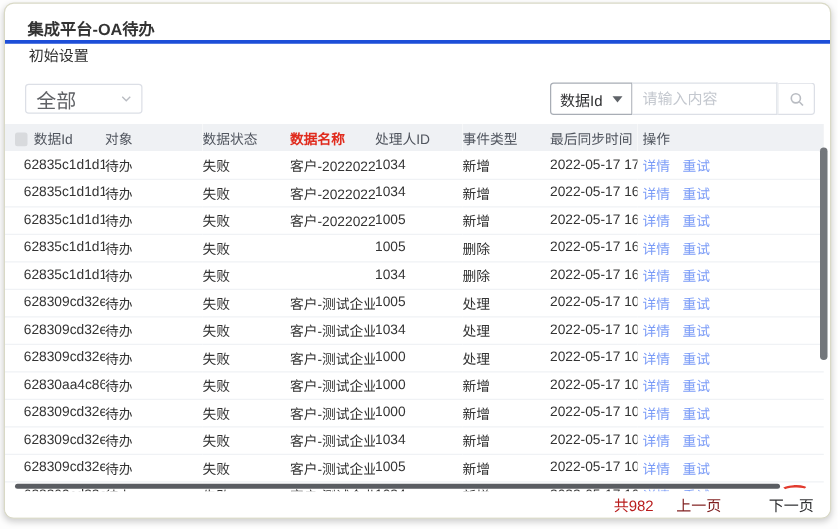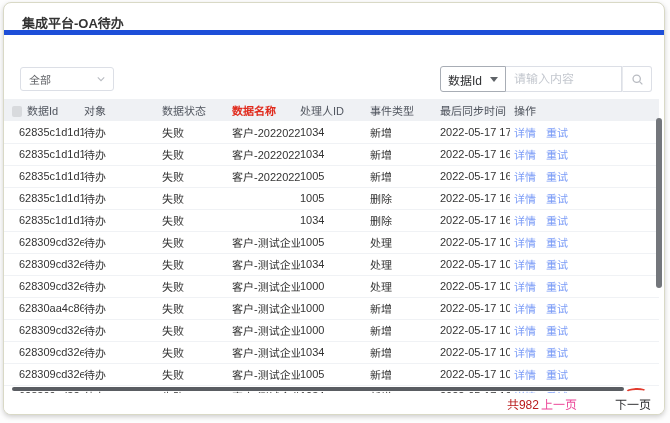--- a/index.html
+++ b/index.html
@@ -2,32 +2,32 @@
 <html lang="zh-CN"><head>
 <meta charset="utf-8">
 <style>
   * { margin:0; padding:0; box-sizing:border-box; }
   html,body { width:670px; height:423px; overflow:hidden; background:#fdfdfd;
     font-family:"Liberation Sans","DejaVu Sans",sans-serif; }
   .window { position:absolute; left:3px; top:2px; width:662px; height:413px;
     background:#fff; border:1px solid #d9d9c6; border-radius:8px;
     box-shadow:0 2px 5px rgba(0,0,0,.18); overflow:hidden; }
   
-  .titlebar { height:32px; padding:10px 0 0 18px; border-bottom:5px solid #1d4ed8; }
+  .titlebar { height:32px; padding:10px 0 0 18px; border-bottom:3px solid #1d4ed8; }
   .title { font-size:13px; font-weight:bold; color:#333; }
   
   .tabs { display:flex; gap:24px; padding:0 0 0 17px; height:24px; align-items:flex-end; }
   .tab { position:relative; font-size:12px; color:#333; padding:4px 2px 7px 2px; cursor:pointer; }
   .tab.active::after { content:""; position:absolute; left:0; right:0; bottom:1px;
     height:2px; background:#f08a1f; border-radius:1px; }
   
   .filterbar { height:40px; display:flex; align-items:center; padding:0 12px 0 16px; }
   .select { width:94px; height:24px; border:1px solid #dcdfe6; border-radius:3px;
     display:flex; align-items:center; justify-content:space-between;
-    padding:0 8px; font-size:11px; color:#606266; background:#fff; }
+    padding:0 8px; font-size:16px; color:#606266; background:#fff; }
   .chev { width:8px; height:8px; display:inline-block; }
   .search-group { margin-left:auto; display:flex; height:26px; }
   .field-select { width:66px; border:1px solid #a8adb5; border-radius:3px 0 0 3px;
     display:flex; align-items:center; justify-content:space-between; padding:0 7px;
     font-size:12px; color:#303133; background:#fff; }
   .caret-down { width:0; height:0; border-left:4px solid transparent;
     border-right:4px solid transparent; border-top:5px solid #5f6368; }
   .search-input { width:116px; border:1px solid #dcdfe6; border-left:none;
     font-size:12px; padding:0 8px; color:#333; outline:none; }
   .search-input::placeholder { color:#c4c8cf; }
@@ -50,37 +50,40 @@
   .link { color:#7b9cf7; margin-right:10px; cursor:pointer; text-decoration:none;text-align:center; }
   
   .v-thumb { position:absolute; top:19px; right:2px; width:6px; height:170px;
     background:#73767b; border-radius:3px; }
   .h-thumb { position:absolute; bottom:2px; left:8px; width:612px; height:4px;
     background:#5a5d62; border-radius:2px; }
   
   .footer { height:21px; display:flex; align-items:center; justify-content:flex-end;
     font-size:12px; padding-right:13px; background:#fff; }
   .total { color:#b91c1c; }
-  .prev { color:#ec4899; margin-left:2px;text-align:right; }
+  .prev { color:#7f1d1d; margin-left:18px;text-align:right; }
   .next { color:#303133; margin-left:38px; cursor:pointer; }
   .red-arc { position:absolute; left:621px; top:385px; width:22px; height:8px;
     border:2.5px solid #e23b2e; border-radius:50%;
     border-bottom-color:transparent; border-left-color:transparent;
     border-right-color:transparent; transform:rotate(-2deg); }
 </style>
 </head>
 <body>
 
 <div class="window">
 
   <div class="titlebar">
     <span class="title">集成平台-OA待办</span>
   </div>
 
   <div class="tabs">
+      <div class="tab">
+    <span>初始设置</span>
+  </div>
     </div>
 
   <div class="filterbar">
     <div class="select">
       <span>全部</span>
       <svg class="chev" viewBox="0 0 10 10">
         <polyline points="1,3 5,7 9,3" fill="none" stroke="#b9bcc2" stroke-width="1.4"></polyline>
       </svg>
     </div>
     <div class="search-group">

